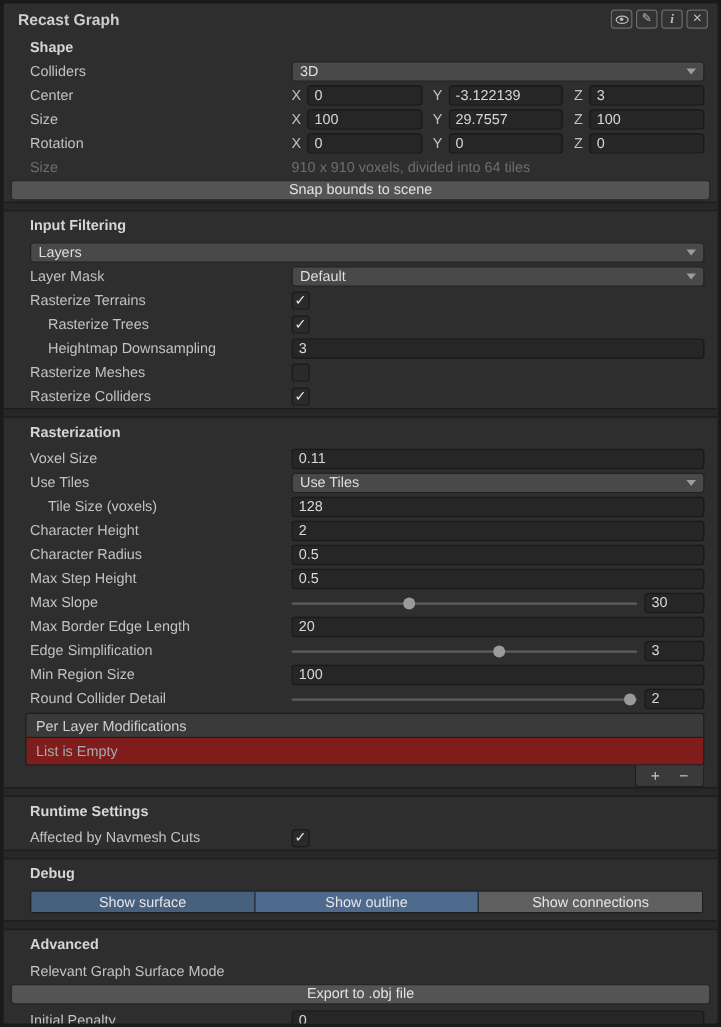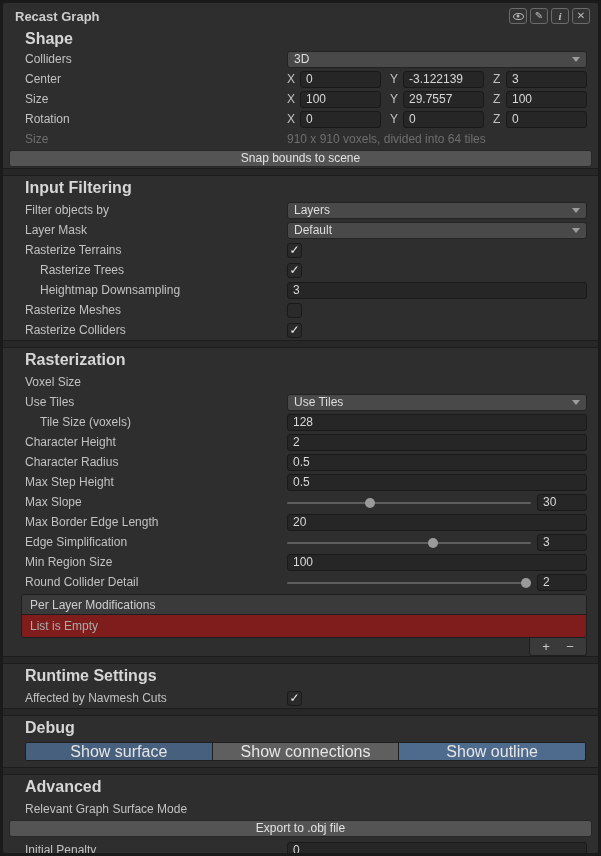--- a/index.html
+++ b/index.html
@@ -14,32 +14,32 @@
   .header-icons{display:flex;gap:3px;}
   .icon-btn{width:18px;height:16px;background:#333333;border:1px solid #6b6b6b;border-radius:3px;color:#bdbdbd;
             display:flex;align-items:center;justify-content:center;font-size:10px;line-height:1;padding:0;cursor:pointer;}
   .eye{width:11px;height:7px;border:1px solid #b8b8b8;border-radius:50%;position:relative;display:inline-block;}
   .eye .pupil{position:absolute;left:50%;top:50%;width:3px;height:3px;background:#b8b8b8;border-radius:50%;transform:translate(-50%,-50%);}
   .pencil-glyph{font-size:10px;}
   .info-glyph{font-family:"Liberation Serif",serif;font-style:italic;font-weight:bold;font-size:11px;}
   .close-glyph{font-size:10px;}
 
   
-  .sec-head{height:24px;line-height:24px;padding-left:22px;font-size:16px;font-weight:bold;color:#d6d6d6;}
+  .sec-head{height:24px;line-height:24px;padding-left:22px;font-size:12px;font-weight:bold;color:#d6d6d6;}
   .sec-head.first{height:20px;line-height:20px;}
 
   
   .divider{height:8px;background:#272727;border-top:1px solid #1c1c1c;border-bottom:1px solid #1c1c1c;}
 
   
   .row{display:flex;align-items:center;height:20px;padding:0 11px 0 22px;}
   .lbl{width:218px;min-width:218px;font-size:12px;color:#c2c2c2;white-space:nowrap;overflow:hidden;}
   .row.sub .lbl{padding-left:15px;}
   .lbl.disabled{color:#6e6e6e;}
-  .ctl{flex:1;min-width:0;display:flex;align-items:center;margin-left:44px;}
+  .ctl{flex:1;min-width:0;display:flex;align-items:center;}
   .static-val{font-size:12px;color:#6e6e6e;white-space:nowrap;}
 
   
   input.field{height:17px;width:100%;min-width:0;background:#262626;border:1px solid #191919;border-radius:3px;
               color:#d8d8d8;font-size:12px;font-family:"Liberation Sans",sans-serif;padding:0 5px;outline:none;}
 
   
   .vec{display:flex;flex:1;gap:9px;}
   .vec .grp{display:flex;flex:1;align-items:center;min-width:0;}
   .axis{width:13px;min-width:13px;font-size:12px;color:#c2c2c2;}
@@ -70,21 +70,21 @@
   .list-frame{border:1px solid #1e1e1e;border-radius:3px;overflow:hidden;text-align:center;}
   .list-header{height:20px;background:#3a3a3a;border-bottom:1px solid #1e1e1e;display:flex;align-items:center;
                padding-left:8px;font-size:12px;color:#cfcfcf;cursor:pointer;}
   .list-body{height:22px;background:#7f1d1d;display:flex;align-items:center;padding-left:8px;font-size:12px;color:#ababab;}
   .list-footer{height:18px;width:58px;margin-left:auto;background:#3a3a3a;border:1px solid #1e1e1e;border-top:none;
                border-radius:0 0 3px 3px;display:flex;align-items:center;justify-content:space-evenly;}
   .mini-btn{background:none;border:none;color:#c8c8c8;font-size:13px;line-height:1;padding:0 4px;cursor:pointer;}
 
   
   .seg-row{display:flex;margin:2px 12px 0 22px;height:19px;border:1px solid #1f1f1f;border-radius:2px;overflow:hidden;}
-  .seg{flex:1;display:flex;align-items:center;justify-content:center;font-size:16px;color:#e6e6e6;background:#5f5f5f;
+  .seg{flex:1;display:flex;align-items:center;justify-content:center;font-size:12px;color:#e6e6e6;background:#5f5f5f;
        border-right:1px solid #1f1f1f;cursor:pointer;white-space:nowrap;}
   .seg:last-child{border-right:none;}
   .seg.active{background:#46607e;}
   .seg.active.alt{background:#4e6a8d;}
 </style>
 </head>
 <body>
 
 <div class="panel">
 
@@ -187,21 +187,20 @@
       </div>
   </div>
 
   <button class="wide-btn">Snap bounds to scene</button>
 
   <div class="divider"></div>
 
   <div class="sec-head">Input Filtering</div>
 
   <div class="row">
-    <div class="lbl">Filter objects by</div>
     <div class="ctl">
       <div class="dropdown">
         <span class="dd-text">Layers</span>
         <span class="dd-arrow"></span>
       </div>
     </div>
   </div>
 
   <div class="row">
     <div class="lbl">Layer Mask</div>
@@ -253,20 +252,23 @@
       </span>
     </div>
   </div>
 
   <div class="divider"></div>
 
   <div class="sec-head">Rasterization</div>
 
   <div class="row">
     <div class="lbl">Voxel Size</div>
+    <div class="ctl">
+        <input class="field" value="0.11" style="">
+      </div>
   </div>
 
   <div class="row">
     <div class="lbl">Use Tiles</div>
     <div class="ctl">
       <div class="dropdown">
         <span class="dd-text">Use Tiles</span>
         <span class="dd-arrow"></span>
       </div>
     </div>
@@ -370,22 +372,22 @@
       </span>
     </div>
   </div>
 
   <div class="divider"></div>
 
   <div class="sec-head">Debug</div>
 
   <div class="seg-row">
     <div class="seg active">Show surface</div>
+    <div class="seg active alt">Show outline</div>
     <div class="seg">Show connections</div>
-    <div class="seg active alt">Show outline</div>
   </div>
 
   <div class="divider" style="margin-top:6px;"></div>
 
   <div class="sec-head">Advanced</div>
 
   <div class="row">
     <div class="lbl">Relevant Graph Surface Mode</div>
   </div>
 

